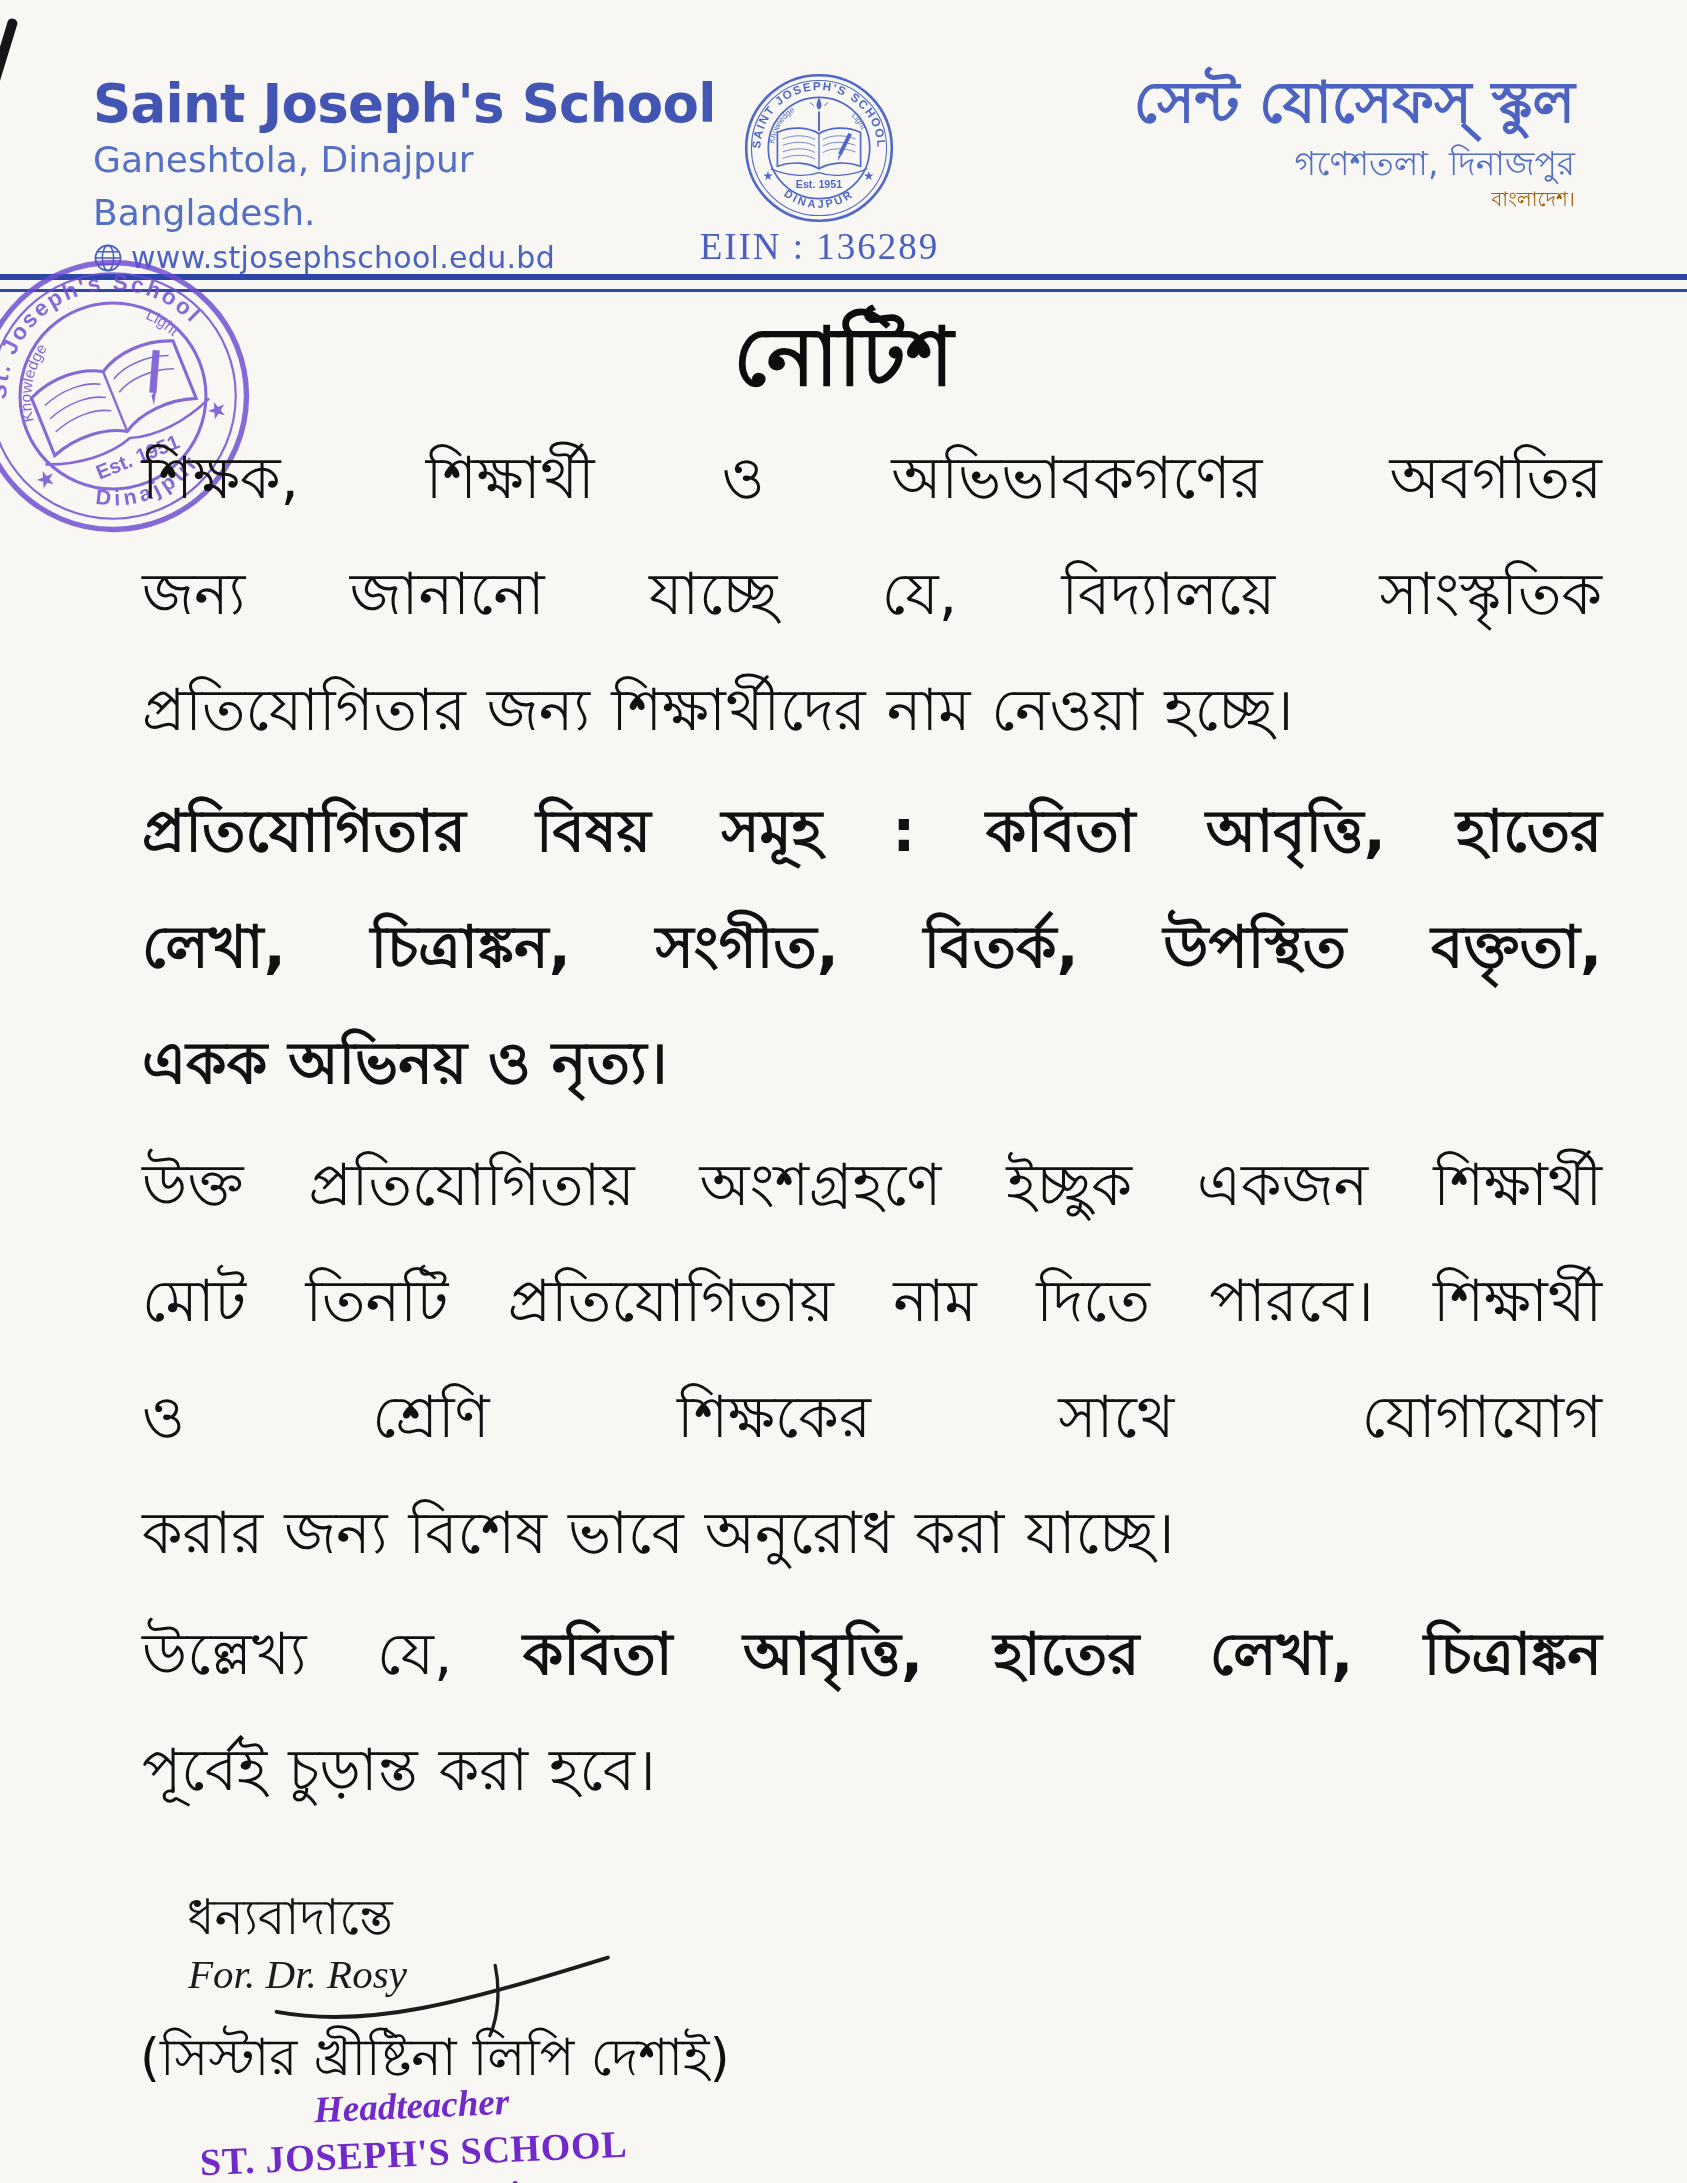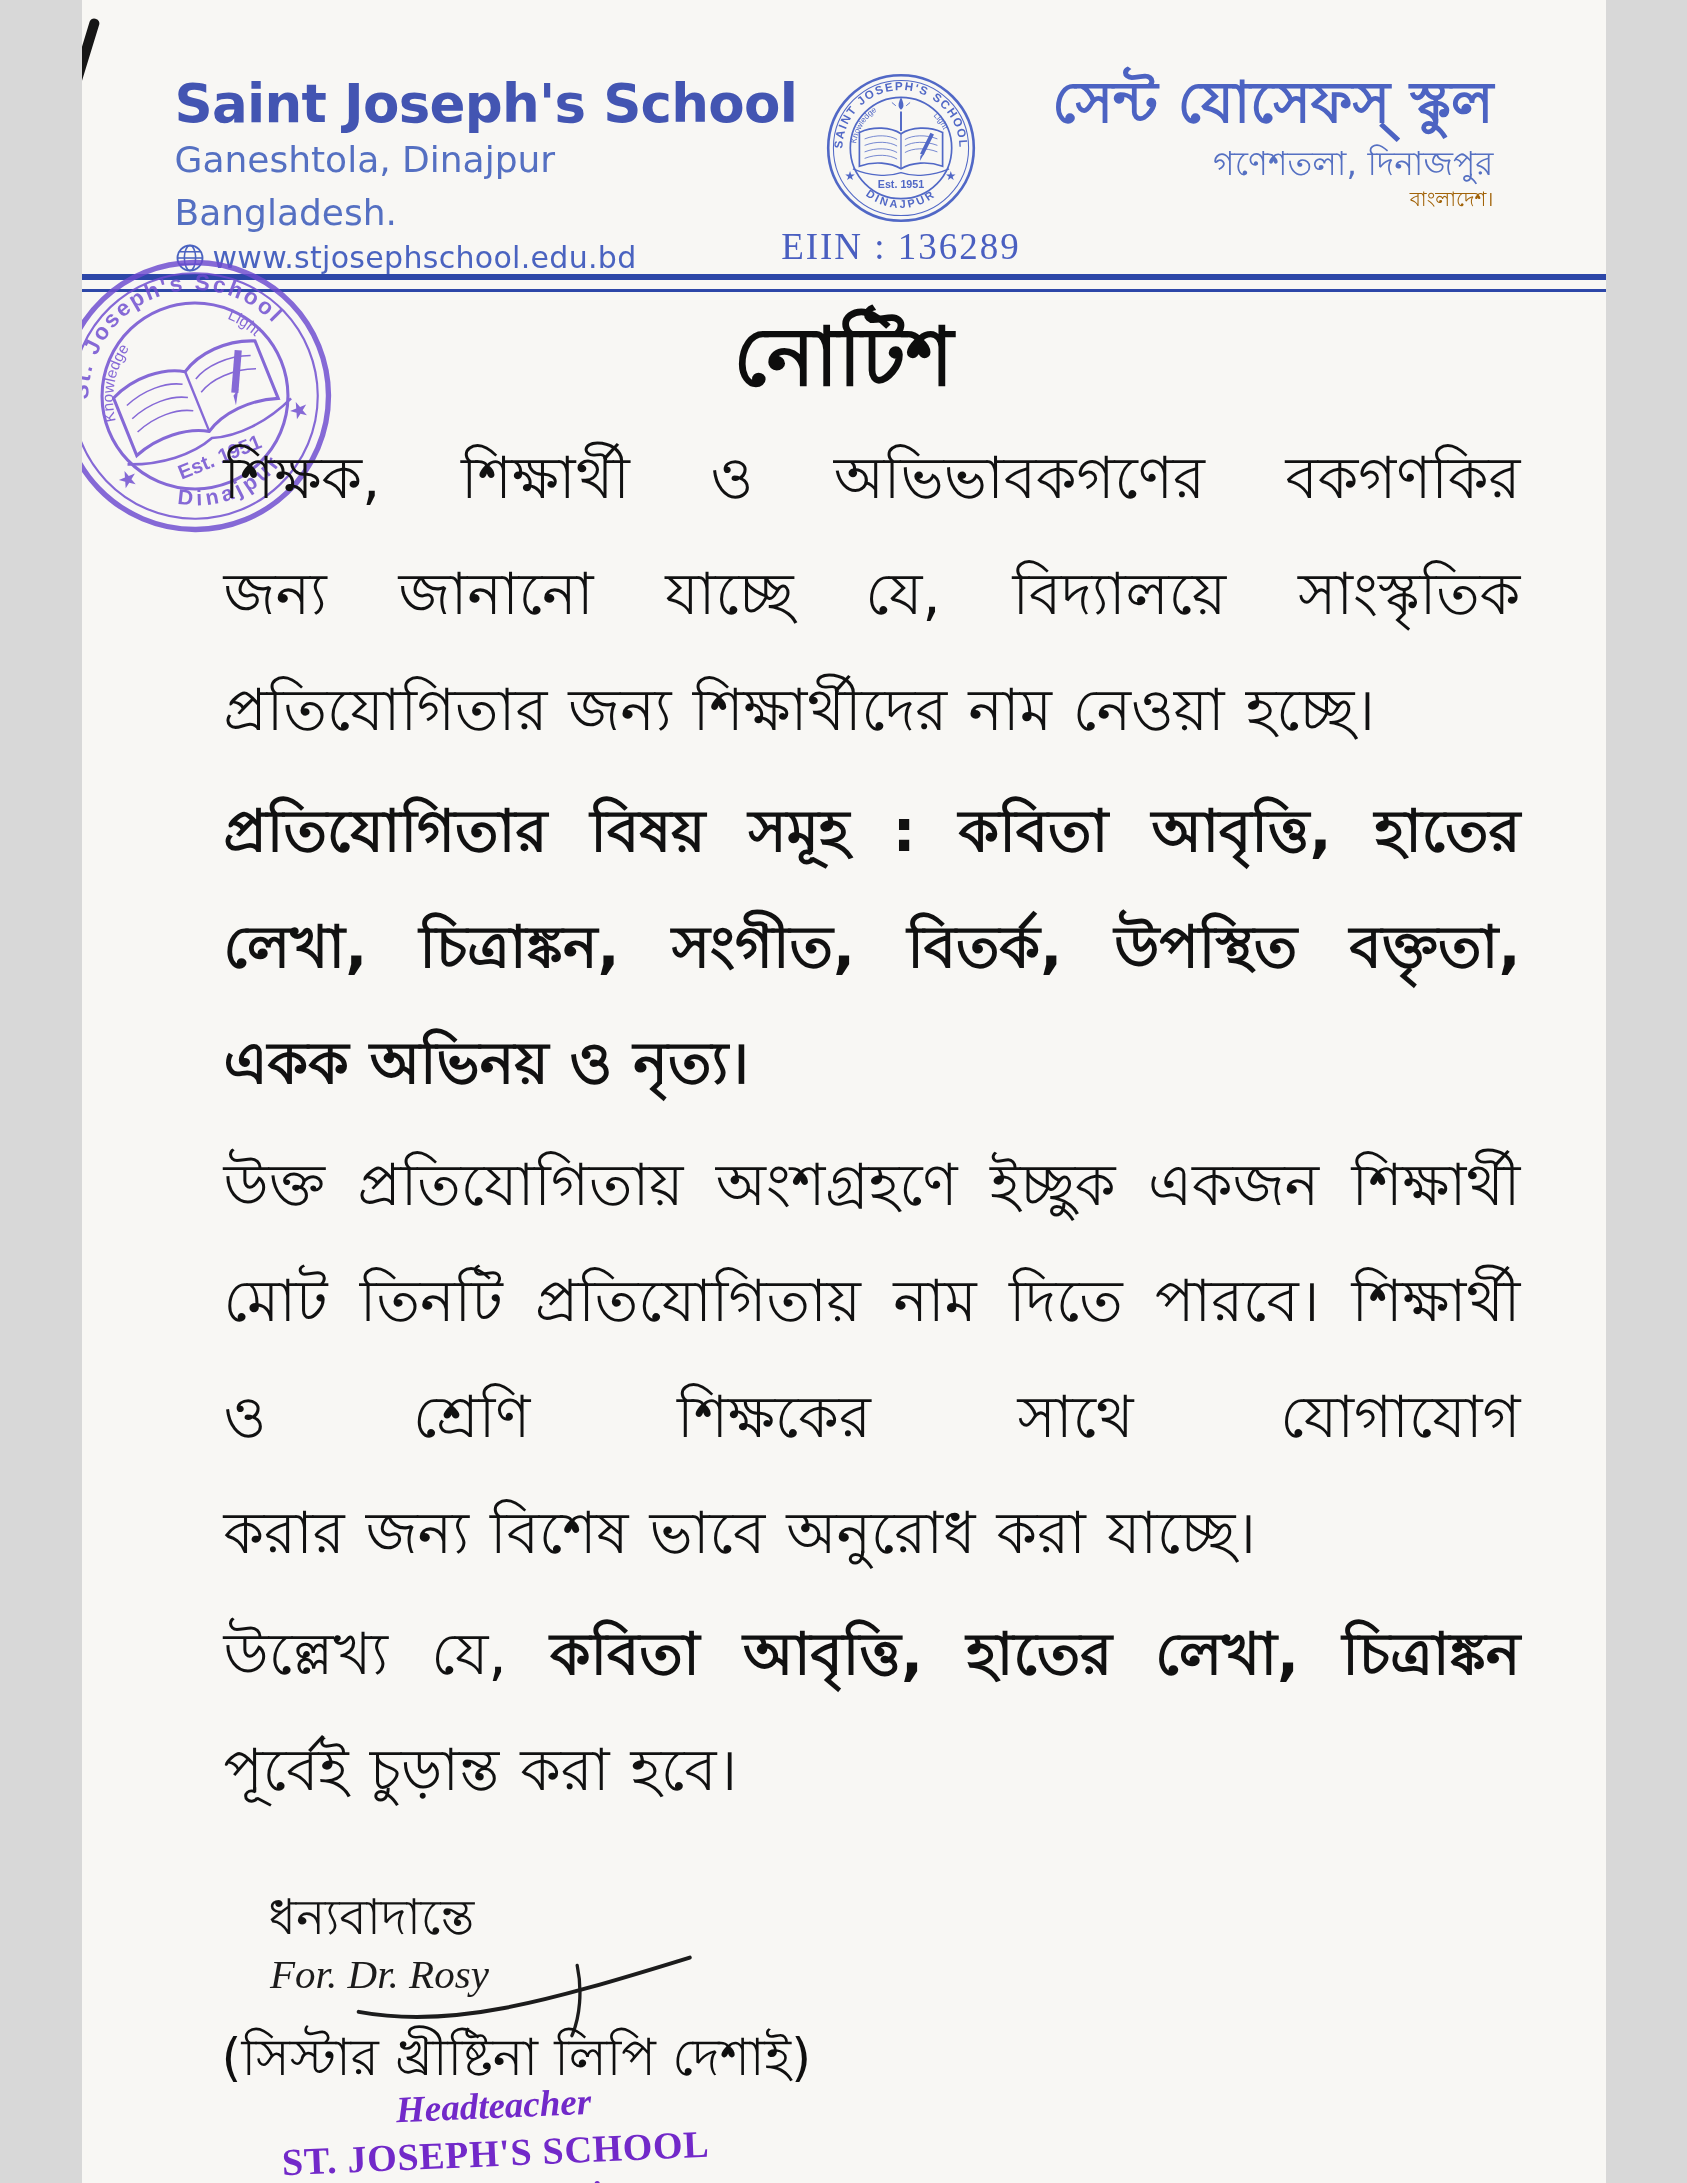--- a/index.html
+++ b/index.html
@@ -1,17 +1,17 @@
 <!DOCTYPE html>
 <html style="font-size:10.6px"><head>
 <meta charset="utf-8">
 <style>
   html,body{margin:0;padding:0;background:#d8d8d8;}
   .page{
-    position:relative;width:1524px;height:2183px;margin:0 auto;
+    position:relative;width:1687px;height:2183px;margin:0 auto;
     background:#f8f7f4;overflow:hidden;
     font-family:"DejaVu Sans",sans-serif;color:#111;
   }
   
   .corner-streak{position:absolute;left:-4px;top:17px;width:10px;height:87px;
     background:#161616;border-radius:4.6px;transform:rotate(17deg);}
 
   
   .header-left{position:absolute;left:93px;top:77px;line-height:1;}
   .school-name{font-size:53px;font-weight:700;letter-spacing:-0.7px;color:#4355b2;}
@@ -182,21 +182,21 @@
   </div>
 
   <div class="title">নোটিশ</div>
   <div class="body">
       <div class="para">
         <div class="line justify">
           <span class="w">শিক্ষক,</span>
           <span class="w">শিক্ষার্থী</span>
           <span class="w">ও</span>
           <span class="w">অভিভাবকগণের</span>
-          <span class="w">বকগণকির</span>
+          <span class="w">অবগতির</span>
         </div>
         <div class="line justify">
           <span class="w">জন্য</span>
           <span class="w">জানানো</span>
           <span class="w">যাচ্ছে</span>
           <span class="w">যে,</span>
           <span class="w">বিদ্যালয়ে</span>
           <span class="w">সাংস্কৃতিক</span>
         </div>
         <div class="line"><span class="w">প্রতিযোগিতার</span><span class="w">জন্য</span><span class="w">শিক্ষার্থীদের</span><span class="w">নাম</span><span class="w">নেওয়া</span><span class="w">হচ্ছে।</span></div>

